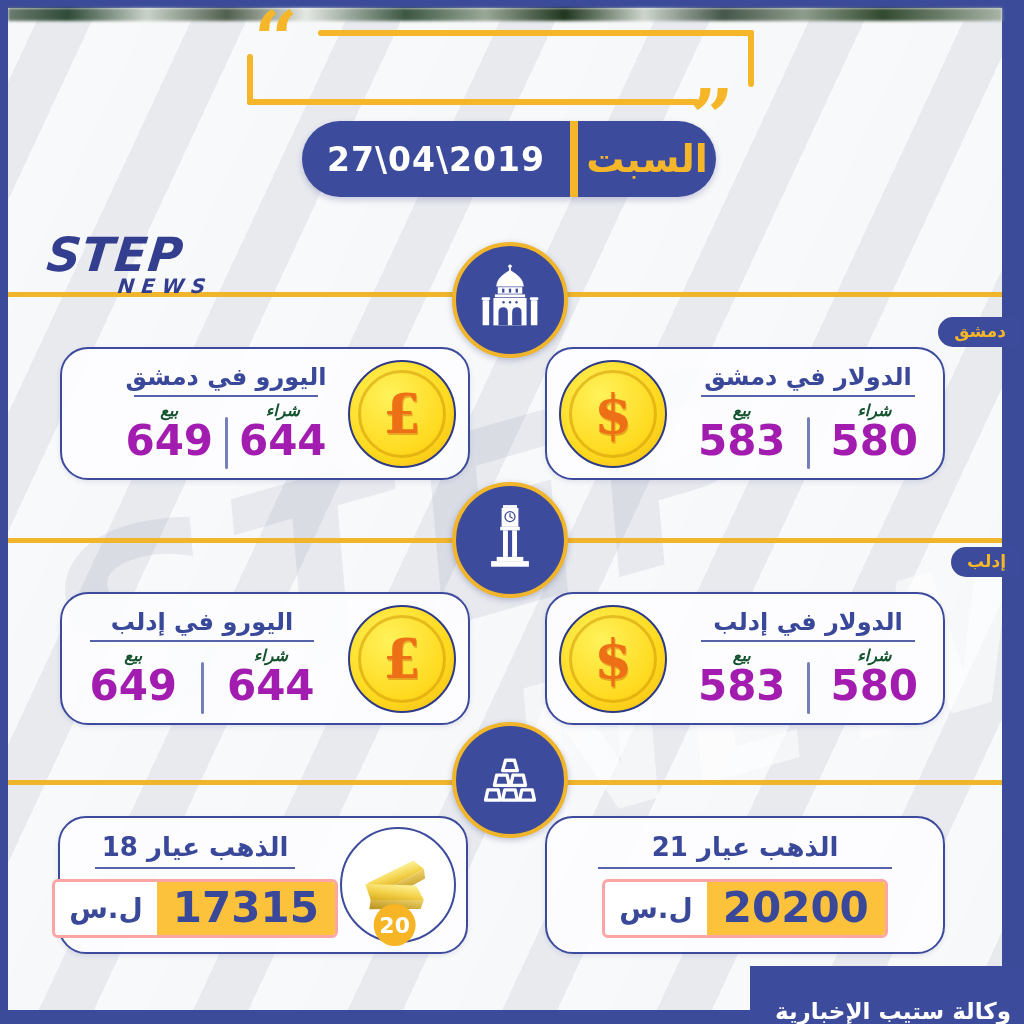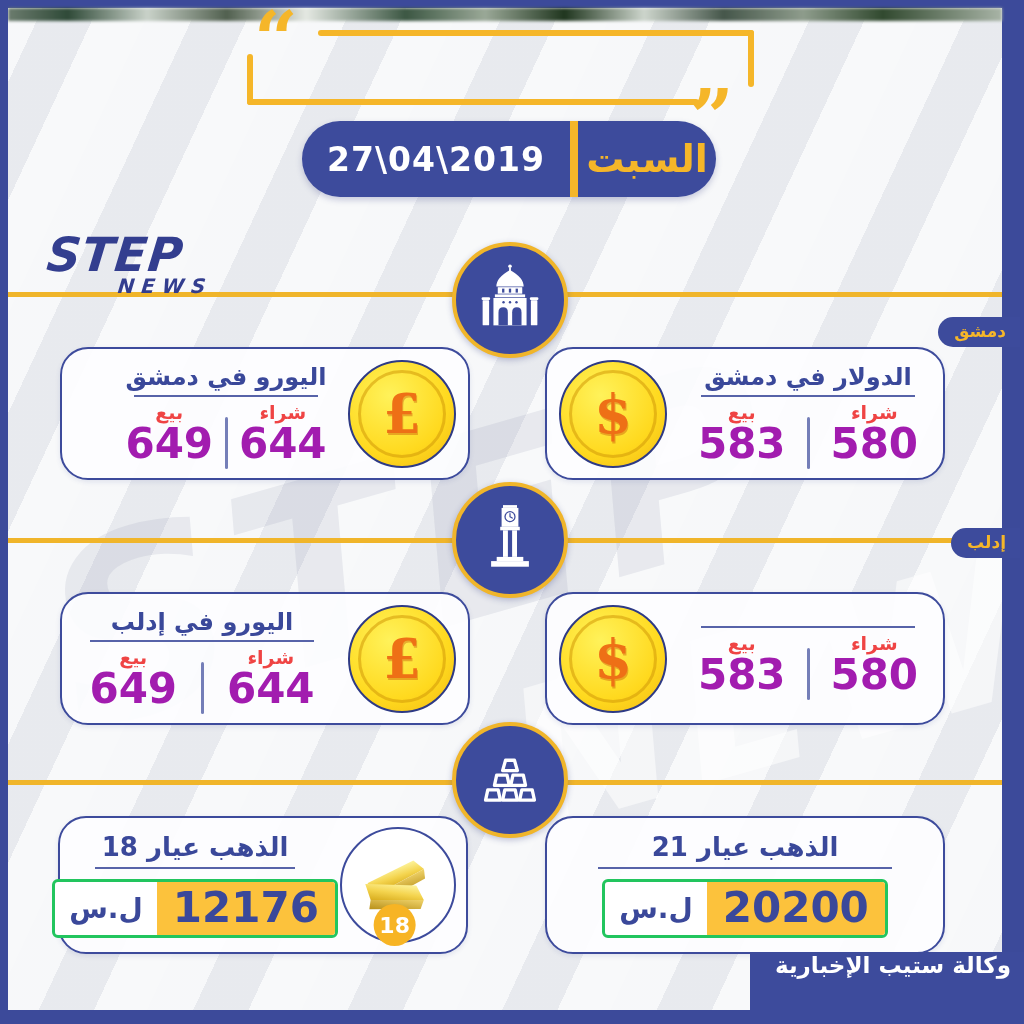--- a/index.html
+++ b/index.html
@@ -88,46 +88,46 @@
     position:relative;z-index:1;font-family:"DejaVu Serif",serif;font-size:54px;font-weight:bold;
     color:#ee7016;text-shadow:1px 2px 0 rgba(198,78,8,.4);
   }
   .coin-left{margin:0 6px 0 12px;}
   .coin-right{margin:0 12px 0 6px;}
   .cur-content{flex:1;display:flex;flex-direction:column;align-items:center;padding:10px 4px 6px;min-width:0;}
   .cur-title{font-size:24px;font-weight:bold;color:#3a489a;direction:rtl;white-space:nowrap;}
   .cur-rule{width:82%;height:2px;background:#3a489a;opacity:.85;margin:4px 0 4px;}
   .cur-values{display:flex;direction:rtl;width:100%;justify-content:space-evenly;}
   .val-col{display:flex;flex-direction:column;align-items:center;min-width:94px;}
-  .val-label{font-size:19px;font-weight:bold;color:#ef4444;}
+  .val-label{font-size:16px;font-weight:bold;color:#14532d;font-style:italic;}
   .val-num{font-size:42px;font-weight:bold;color:#a21caf;line-height:1.02;}
   .val-divider{width:3px;height:52px;background:#3a489a;opacity:.7;border-radius:2px;margin-top:16px;}
   
   .gold-card{height:138px;}
   .gold-content{flex:1;display:flex;flex-direction:column;align-items:center;padding:8px 4px;min-width:0;}
   .gold-title{font-size:26px;font-weight:bold;color:#3a489a;direction:rtl;white-space:nowrap;}
   .gold-rule{width:76%;height:2px;background:#3a489a;opacity:.85;margin:5px 0 10px;}
-  .price-box{display:flex;align-items:stretch;border:3px solid #22c55e;border-radius:6px;overflow:hidden;background:#fff;}
+  .price-box{display:flex;align-items:stretch;border:3px solid #fca5a5;border-radius:6px;overflow:hidden;background:#fff;}
   .price-currency{display:flex;align-items:center;padding:2px 14px;font-size:28px;font-weight:bold;color:#3a489a;direction:rtl;}
   .price-num{background:#fcc23c;padding:2px 16px;font-size:42px;font-weight:bold;color:#3a489a;
     min-width:138px;text-align:center;line-height:1.15;}
   .gold-circle{
     position:relative;flex:0 0 auto;width:112px;height:112px;border-radius:50%;
     background:#fff;border:2px solid #3d4b9c;margin:0 10px;
     display:flex;align-items:center;justify-content:center;
   }
   .gold-badge{
     position:absolute;bottom:-5px;left:50%;transform:translateX(-58%);
     width:42px;height:42px;border-radius:50%;background:#f7b424;color:#fff;
     font-size:22px;font-weight:bold;display:flex;align-items:center;justify-content:center;
   }
   
   .footer{
-    position:absolute;right:0;bottom:0;width:274px;height:72px;background:#3d4b9c;z-index:9;
-    display:flex;align-items:flex-start;justify-content:center;
+    position:absolute;right:0;bottom:0;width:274px;height:58px;background:#3d4b9c;z-index:9;
+    display:flex;align-items:flex-end;justify-content:center;
   }
   .footer-text{color:#fff;font-size:23px;font-weight:bold;direction:rtl;padding-left:12px;}
 </style>
 </head>
 <body>
 
 <div class="canvas">
 
   <div class="wm wm1">STEP</div>
   <div class="wm wm2">NEWS</div>
@@ -217,21 +217,21 @@
           <path d="M54 46 L68 46 L71 60 L51 60 Z"></path>
           <path d="M20 66 L34 66 L37 80 L17 80 Z"></path>
           <path d="M43 66 L57 66 L60 80 L40 80 Z"></path>
           <path d="M66 66 L80 66 L83 80 L63 80 Z"></path>
         </g>
       </svg>
     </span>
   </div>
 
   <div class="side-tab" style="top:301px;margin-top:16px;">دمشق</div>
-  <div class="side-tab" style="top:528px;">إدلب</div>
+  <div class="side-tab" style="top:547px;">إدلب</div>
 
   <div class="card" style="left:60px;top:347px;width:410px;padding-left:48px;">
     <div class="cur-content">
       <div class="cur-title">اليورو في دمشق</div>
       <div class="cur-rule"></div>
       <div class="cur-values">
         <div class="val-col">
           <div class="val-label">شراء</div>
           <div class="val-num">644</div>
         </div>
@@ -287,20 +287,21 @@
     <div class="coin coin-right">
       <span class="coin-symbol">£</span>
     </div>
   </div>
 
   <div class="card" style="left:545px;top:592px;width:400px;">
     <div class="coin coin-left">
       <span class="coin-symbol">$</span>
     </div>
     <div class="cur-content">
+      <div class="cur-title">الدولار في إدلب</div>
       <div class="cur-rule"></div>
       <div class="cur-values">
         <div class="val-col">
           <div class="val-label">شراء</div>
           <div class="val-num">580</div>
         </div>
         <div class="val-divider"></div>
         <div class="val-col">
           <div class="val-label">بيع</div>
           <div class="val-num">583</div>
@@ -308,21 +309,21 @@
       </div>
     </div>
   </div>
 
   <div class="card gold-card" style="left:58px;top:816px;width:410px;">
     <div class="gold-content">
       <div class="gold-title">الذهب عيار 18</div>
       <div class="gold-rule"></div>
       <div class="price-box">
         <div class="price-currency">ل.س</div>
-        <div class="price-num">12176</div>
+        <div class="price-num">17315</div>
       </div>
     </div>
     <div class="gold-circle">
       <svg viewBox="0 0 100 100" width="94" height="94">
         <defs>
           <linearGradient id="gTop" x1="0" y1="0" x2="0" y2="1">
             <stop offset="0" stop-color="#fdf39b"></stop>
               <stop offset=".5" stop-color="#f4d44e"></stop>
               <stop offset="1" stop-color="#d8ac1d"></stop>
           </linearGradient>
@@ -333,21 +334,21 @@
         </defs>
         <g transform="rotate(-18 50 45)">
           <polygon points="18,38 72,30 80,42 26,52" fill="url(#gTop)"></polygon>
           <polygon points="26,52 80,42 78,52 26,62" fill="url(#gSide)"></polygon>
         </g>
         <g transform="rotate(8 50 60)">
           <polygon points="14,54 68,48 78,62 22,70" fill="url(#gTop)"></polygon>
           <polygon points="22,70 78,62 76,72 22,80" fill="url(#gSide)"></polygon>
         </g>
       </svg>
-      <div class="gold-badge">18</div>
+      <div class="gold-badge">20</div>
     </div>
   </div>
 
   <div class="card gold-card" style="left:545px;top:816px;width:400px;">
     <div class="gold-content">
       <div class="gold-title">الذهب عيار 21</div>
       <div class="gold-rule"></div>
       <div class="price-box">
         <div class="price-currency">ل.س</div>
         <div class="price-num">20200</div>

